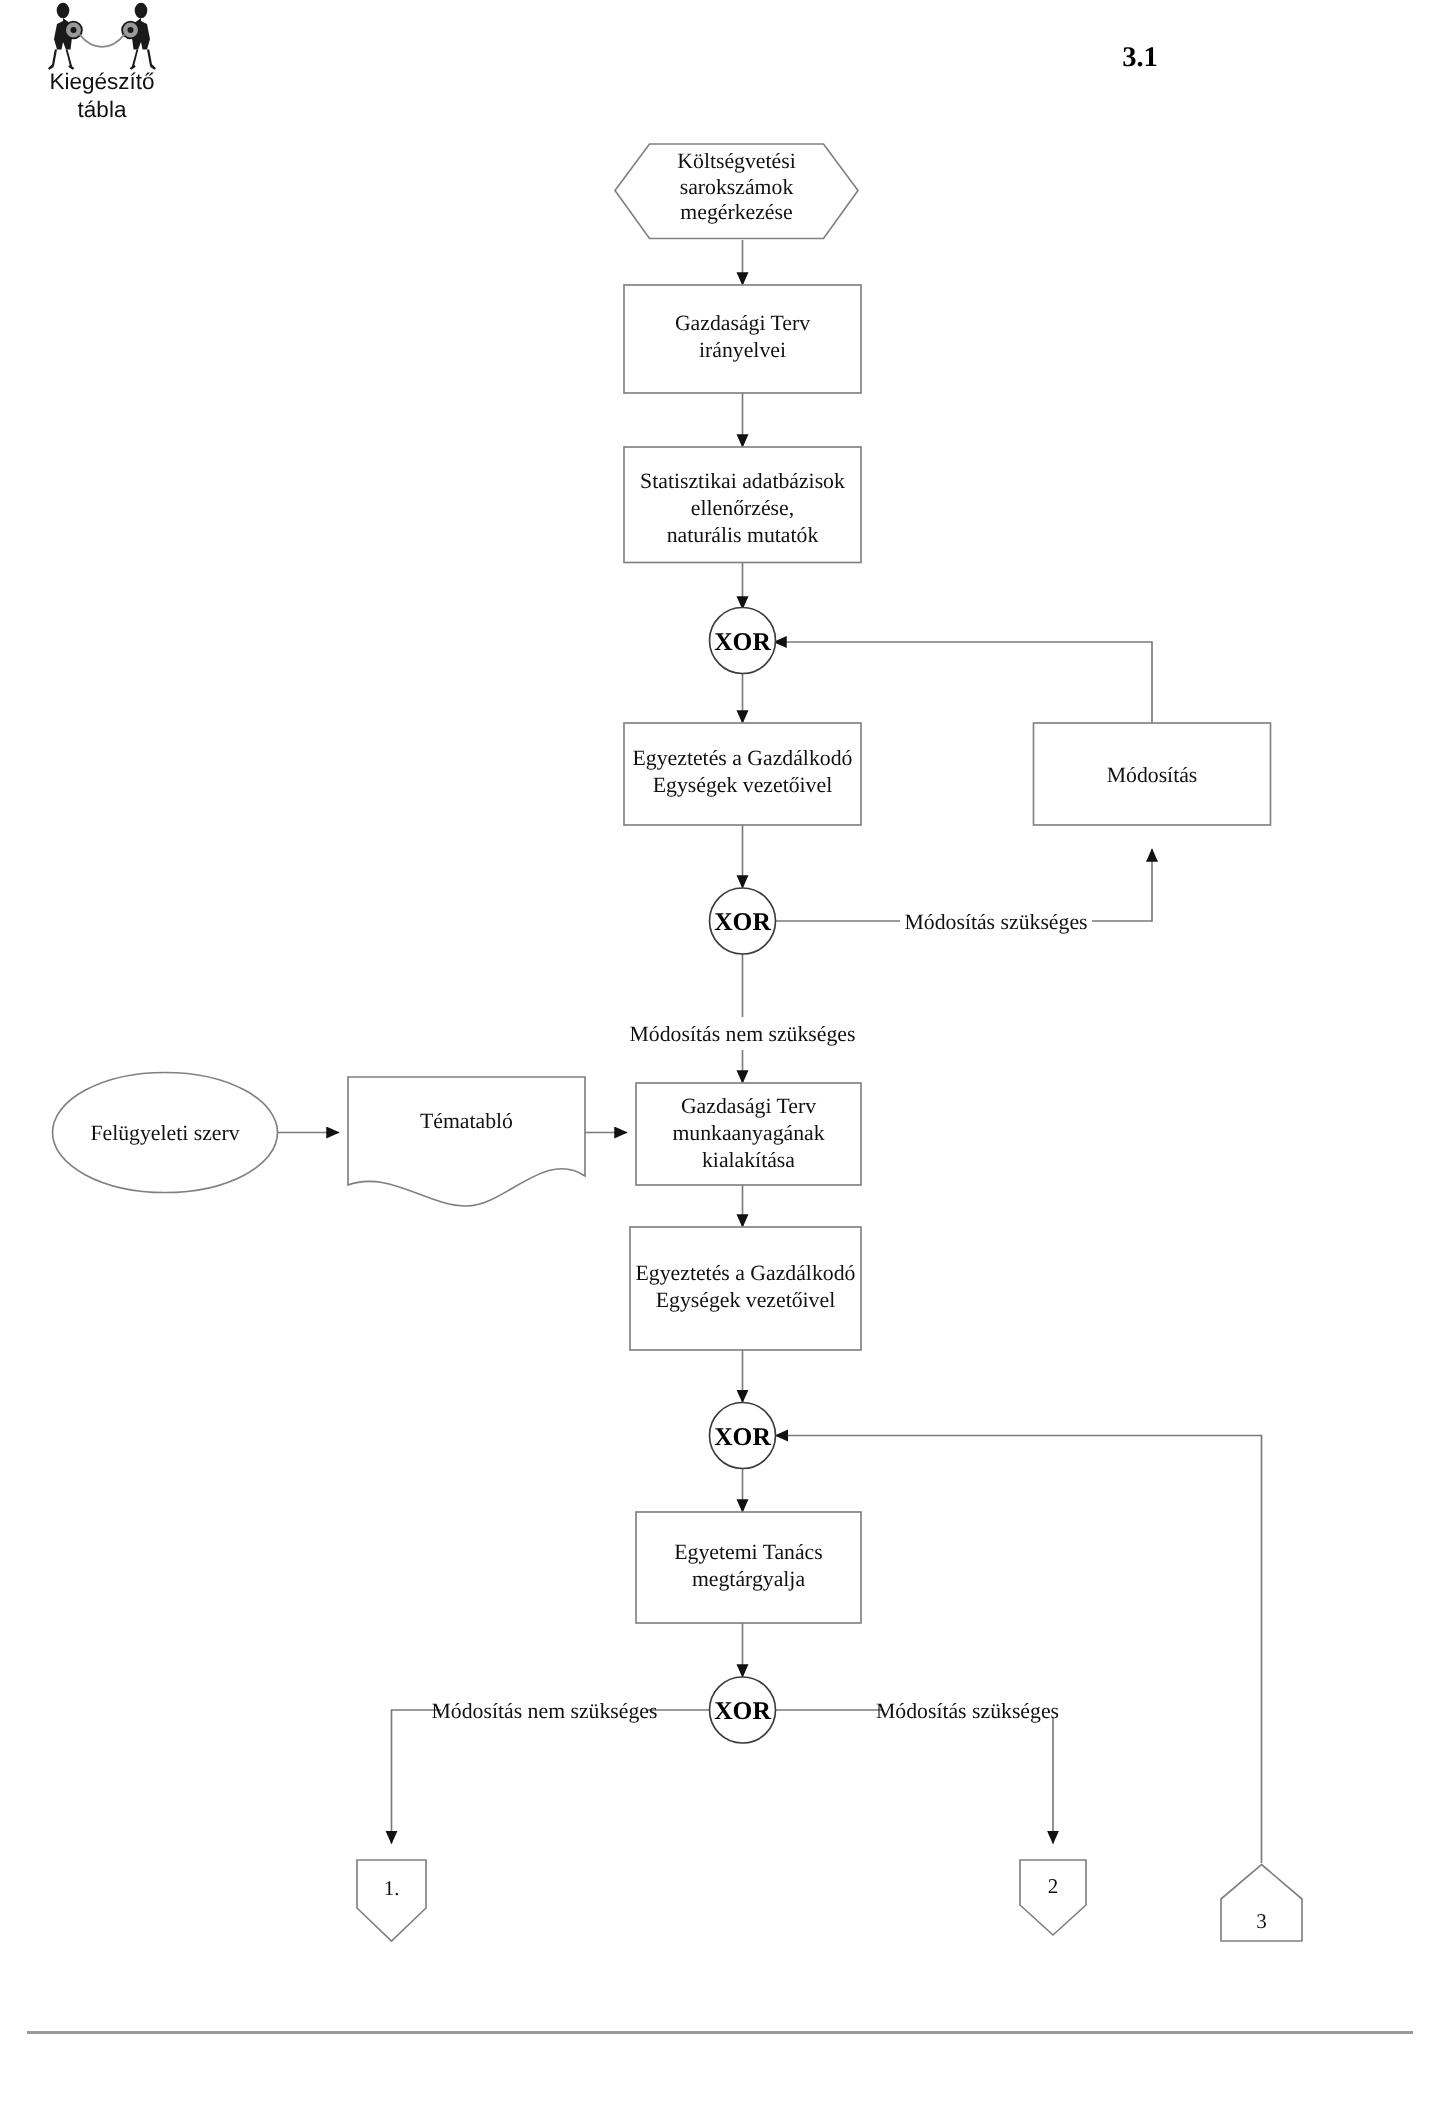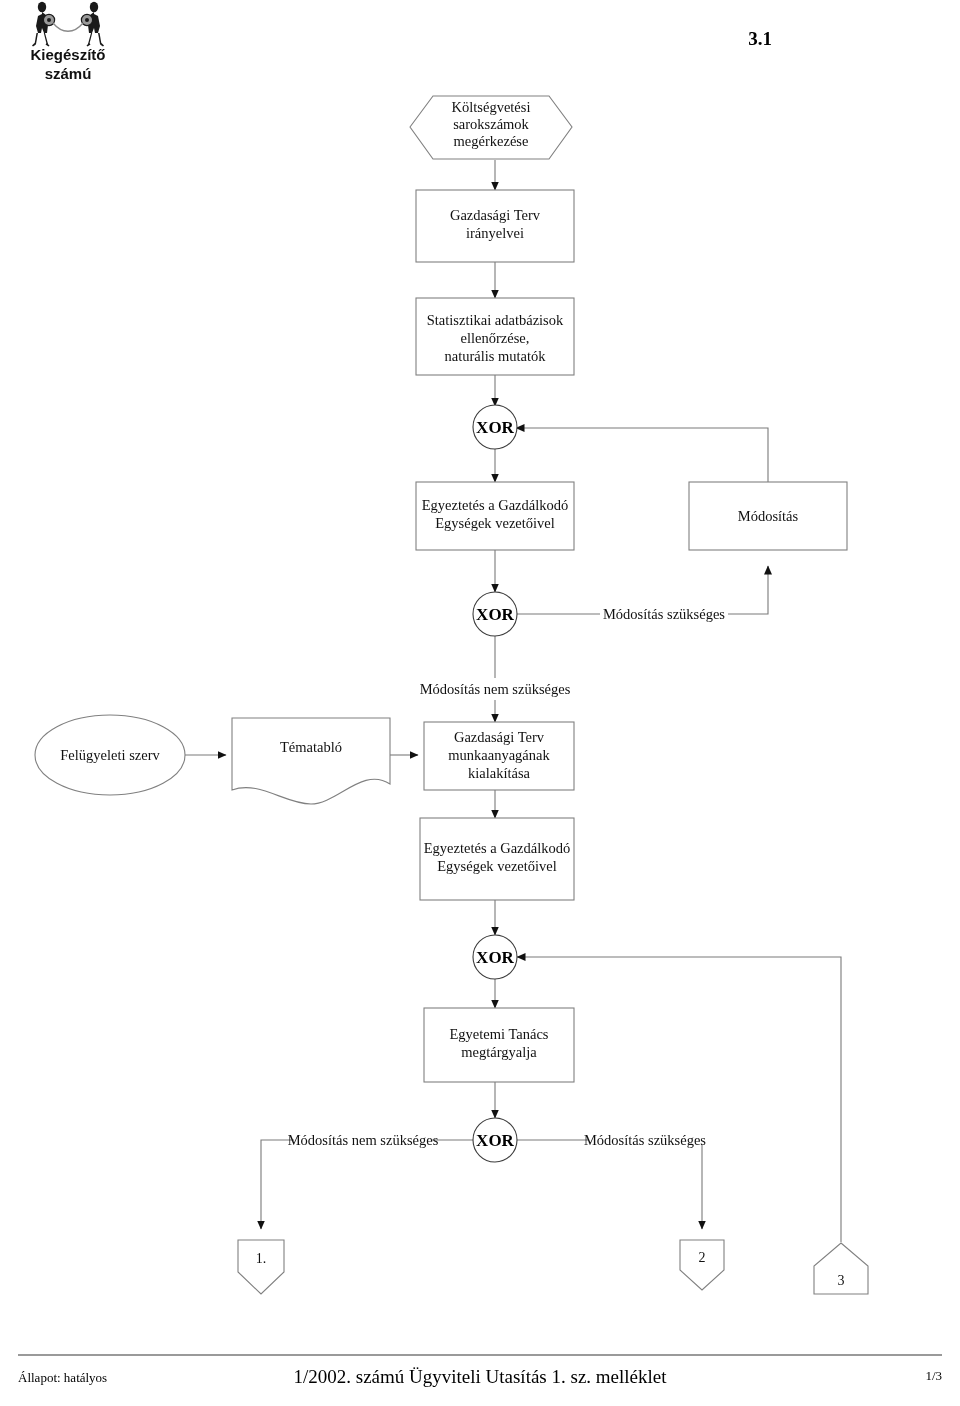--- a/index.html
+++ b/index.html
@@ -27,21 +27,21 @@
     height: 92px;
   }
   #logo-caption {
     position: absolute;
     left: 8px;
     top: 46px;
     width: 120px;
     text-align: center;
     font-family: "Liberation Sans", sans-serif;
     font-size: 15px;
-    font-weight: bold;
+    font-weight: normal;
     line-height: 1.25;
     color: #111;
   }
   
   #title {
     position: absolute;
     left: 560px;
     top: 26px;
     width: 400px;
     text-align: center;
@@ -168,21 +168,21 @@
       <path d="M93.5 43 L96 45.5 L95 46.5 L92 44.5 Z"></path>
       <path d="M81.2 43 L78.5 45.5 L79.5 46.5 L82.5 44.5 Z"></path>
     </g>
     <circle cx="79" cy="20" r="5.6" fill="#9a9a9a" stroke="#1a1a1a" stroke-width="1.2"></circle>
     <circle cx="79" cy="20" r="2" fill="#1a1a1a"></circle>
 
     <path d="M45 23 C54 34, 66 34, 75 23" fill="none" stroke="#8a8a8a" stroke-width="1.3"></path>
   </svg>
   <div id="logo-caption">
     <span>Kiegészítő</span><br>
-    <span>számú</span>
+    <span>tábla</span>
   </div>
 
   <div id="title">
     <span class="t1">3.1</span>
   </div>
 
   <svg id="canvas" viewBox="0 0 960 1406">
     <defs>
       <marker id="arrowL" markerWidth="10" markerHeight="10" refX="8.5" refY="4" orient="auto" markerUnits="userSpaceOnUse">
         <path d="M0,0 L9,4 L0,8 Z" fill="#111111"></path>
@@ -328,19 +328,14 @@
       <text class="connText" x="702" y="1262">2</text>
     </g>
 
     <g>
       <polygon class="shape" points="841,1243 868,1266 868,1294 814,1294 814,1266"></polygon>
       <text class="connText" x="841" y="1285">3</text>
     </g>
   </svg>
 
   <div id="footer-rule"></div>
-  <div id="footer">
-    <div id="footer-left">Állapot: hatályos</div>
-    <div id="footer-center">1/2002. számú Ügyviteli Utasítás 1. sz. melléklet</div>
-    <div id="footer-right">1/3</div>
-  </div>
 
 </div>
 
 </body></html>

